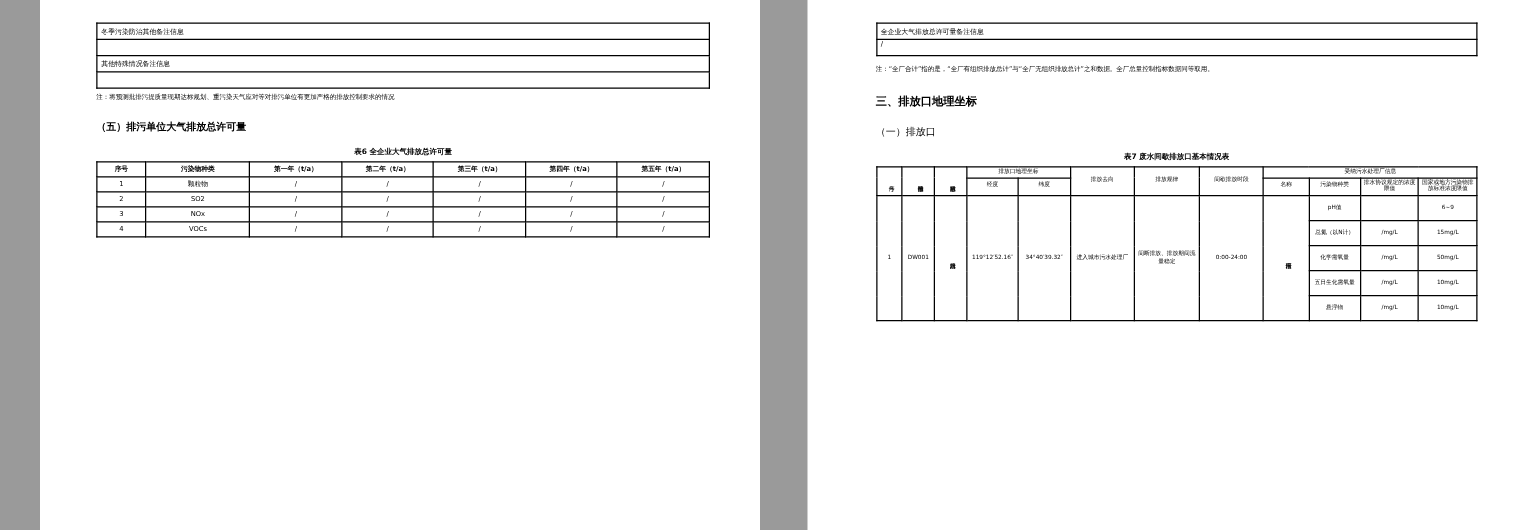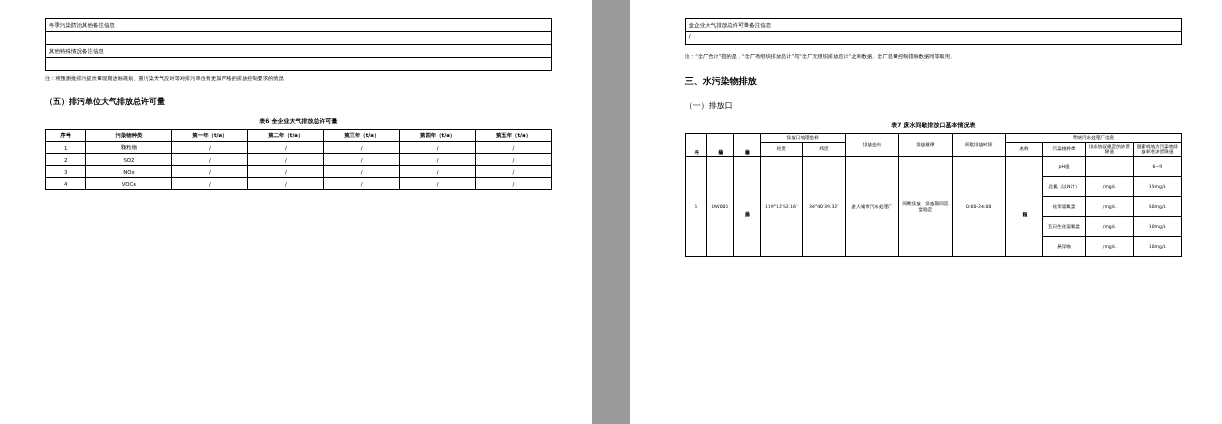--- a/index.html
+++ b/index.html
@@ -20,21 +20,21 @@
     display: flex;
     gap: 8px;
   }
   .page {
     background: #ffffff;
     position: relative;
     height: 424px;
     box-sizing: border-box;
     overflow: hidden;
   }
-  .page-left { width: 600px; padding: 18px 40px 0 45px; }
+  .page-left { width: 600px; padding: 18px 40px 0 45px; margin-left: 32px; }
   .page-right { width: 600px; padding: 18px 40px 0 55px; margin-left: 14px; }
 
   .gutter {
     width: 8px;
     background: #9a9a9a;
   }
 
   table {
     border-collapse: collapse;
     width: 100%;
@@ -208,21 +208,21 @@
         <td class="memo-head">全企业大气排放总许可量备注信息</td>
       </tr>
       <tr>
         <td class="memo-body">/</td>
       </tr>
     </tbody>
       </table>
 
     <p class="note-right">注：“全厂合计”指的是，“全厂有组织排放总计”与“全厂无组织排放总计”之和数据。全厂总量控制指标数据同等取用。</p>
 
-    <h2 class="h2">三、水污染物排放</h2>
+    <h2 class="h2">三、排放口地理坐标</h2>
     <h3 class="h3">（一）排放口</h3>
 
     <div class="tbl-caption">表7  废水间歇排放口基本情况表</div>
 
     <table class="w-table">
 
       <tbody>
           <tr>
         <td rowspan="2" style="width:4%"><span class="vtext">序号</span></td>
         <td rowspan="2" style="width:5%"><span class="vtext">排放口编号</span></td>

